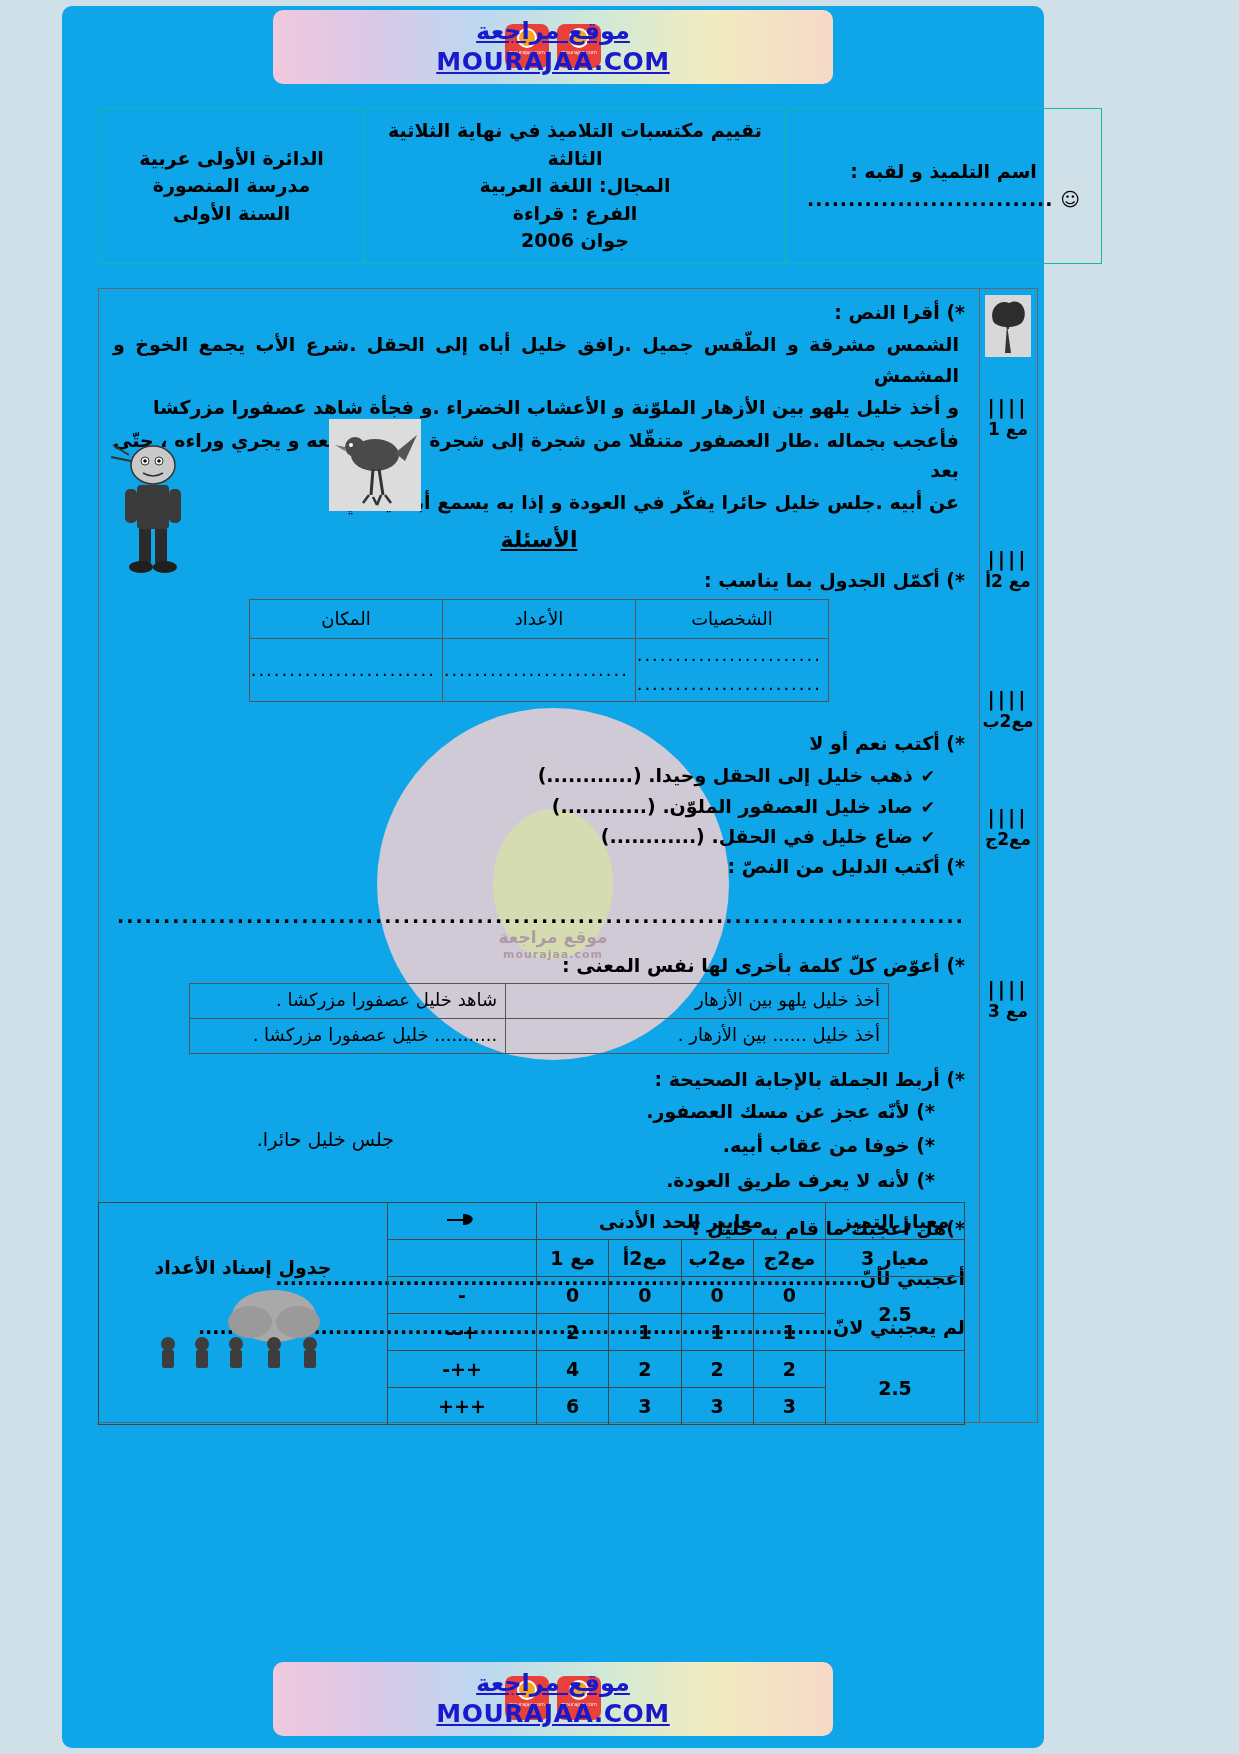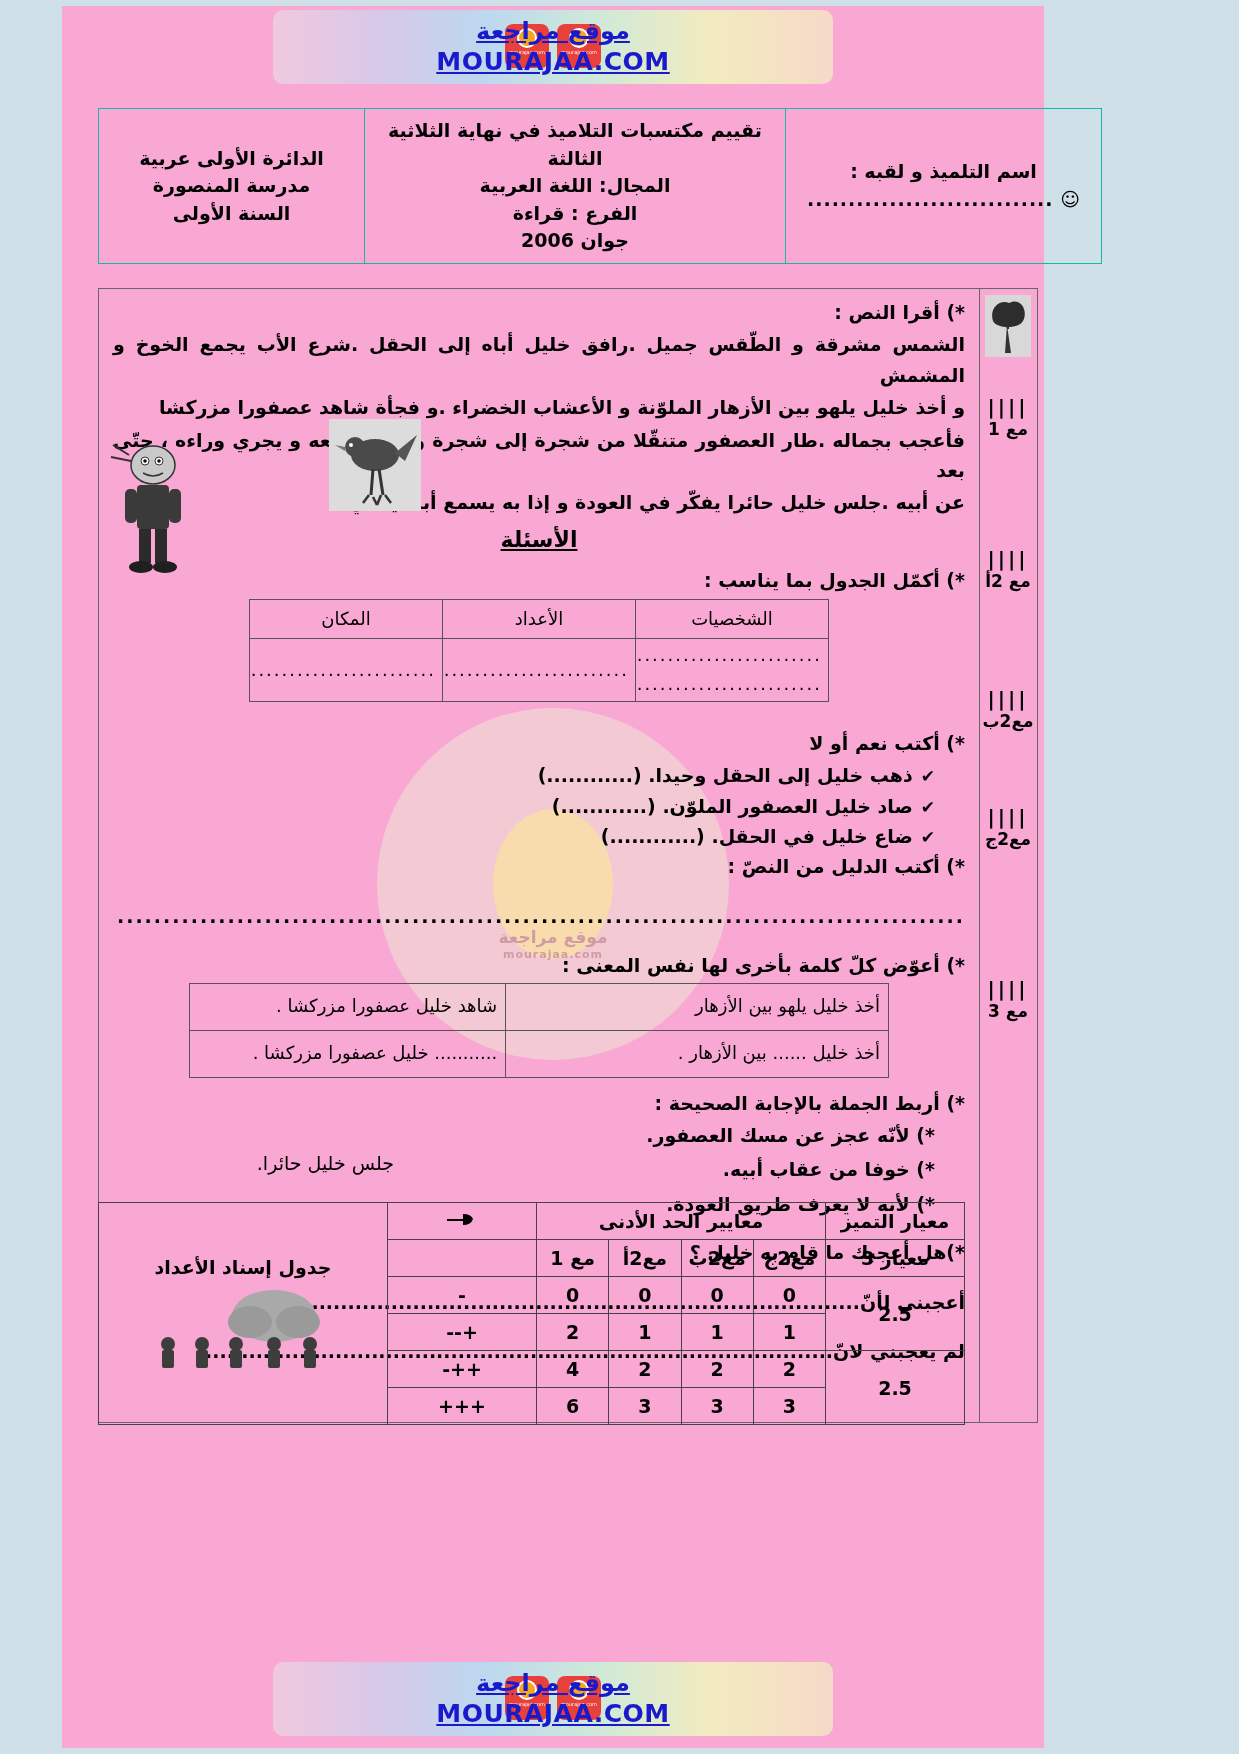--- a/index.html
+++ b/index.html
@@ -8,22 +8,23 @@
     background:#cfe0e8;
     font-family:"DejaVu Sans","Liberation Sans",sans-serif;
     -webkit-font-smoothing:antialiased;
     position:relative;
     overflow:hidden;
   }
   .page{
     position:absolute;
     left:62px;top:6px;
     width:982px;height:1742px;
-    background:#f9a8d4;
+    background:#0ea5e9;
     box-sizing:border-box;
+    border-radius:10px;
   }
   
   .banner{
     position:absolute;left:0;width:100%;height:86px;
   }
   .banner-top{top:0;}
   .banner-bottom{bottom:4px;}
   .banner-gradient{
     position:absolute;left:50%;transform:translateX(-50%);
     top:4px;width:560px;height:74px;
@@ -84,37 +85,37 @@
     font-family:"DejaVu Sans",sans-serif;
     font-size:20px;letter-spacing:3px;line-height:1;margin-bottom:2px;
     display:block;
   }
   .content{
     position:absolute;right:58px;left:0;top:0;bottom:0;
     padding:8px 14px 0 14px;box-sizing:border-box;
     font-size:19px;color:#000;line-height:1.6;
   }
   .q{margin:0 0 2px 0;font-weight:bold;}
-  .passage{margin:0 0 2px 0;text-align:justify;font-weight:bold;}
+  .passage{margin:0 6px 2px 0;text-align:justify;font-weight:bold;}
   .center-title{
     text-align:center;font-size:22px;font-weight:bold;
     text-decoration:underline;margin:4px 0 8px 0;
   }
   .dotline{
     font-weight:bold;letter-spacing:2px;word-spacing:0;
     overflow:hidden;white-space:nowrap;
   }
   
   table.grid{border-collapse:collapse;table-layout:fixed;}
   table.grid td{border:1px solid #555;font-weight:normal;font-size:18px;}
   .tbl-main{width:580px;margin:4px auto 0 auto;}
   .tbl-main td{height:34px;text-align:center;padding:2px 6px;}
   .tbl-main td.filler{text-align:center;letter-spacing:2px;}
   .tbl-sub{width:700px;margin:2px auto 0 auto;}
-  .tbl-sub td{height:30px;padding:8px 8px;font-size:18px;}
+  .tbl-sub td{height:30px;padding:2px 8px;font-size:18px;}
   ul.checks{list-style:none;margin:0;padding:0 30px 0 0;font-weight:bold;}
   ul.checks li{margin:0;}
   ul.checks li::before{content:"\2714";margin-left:8px;font-size:17px;}
   .match-wrap{display:flex;justify-content:space-between;padding:0 30px 0 60px;}
   .match-left{width:48%;}
   .match-right{width:40%;text-align:center;padding-top:28px;}
   .match-left p{margin:0 0 4px 0;font-weight:bold;}
 
   
   table.score{

